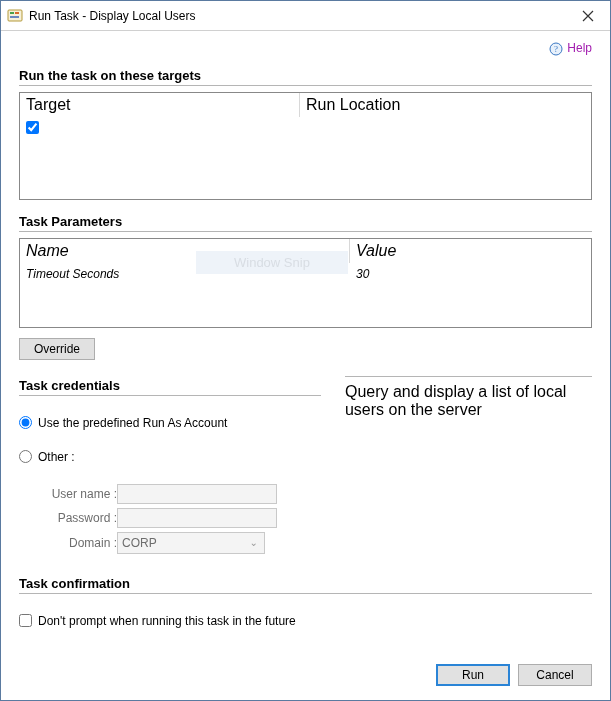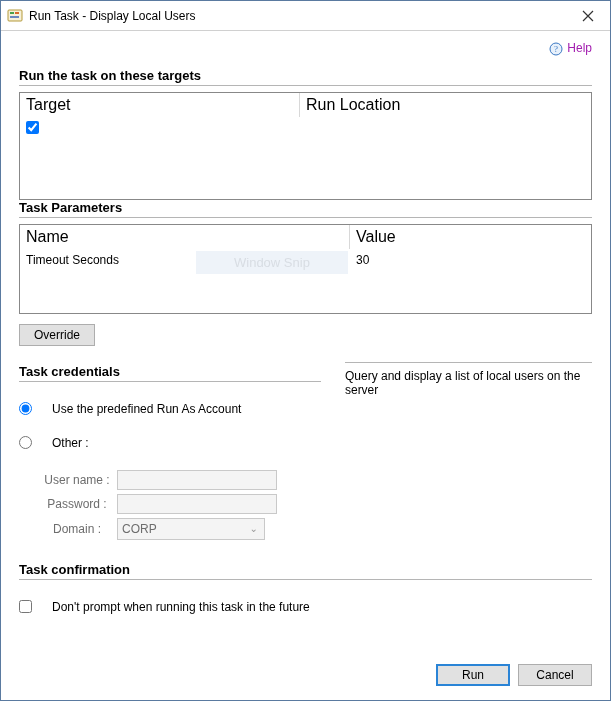--- a/index.html
+++ b/index.html
@@ -84,21 +84,21 @@
     font-size:16px;
   }
   .lb-row {
     display:flex;
   }
   .lb-cell {
     padding:3px 6px;
     font-size:12px;
   }
   .targets-box { height:108px; }
-  .params-box { height:90px; }
+  .params-box { height:90px;font-style:italic; }
   .check {
     width:13px; height:13px;
   }
   .ghost-tag {
     position:absolute;
     left:195px;
     top:220px;
     color:#d8dde3;
     background:#eef3f9;
     padding:4px 38px;
@@ -120,33 +120,33 @@
   .override-row { margin:10px 0 14px 0;}
   .two-col {
     display:flex;
     gap:24px;
   }
   .col-left { flex:1 1 55%; }
   .col-right { flex:1 1 45%; }
   .radio-row, .chk-row {
     display:flex;
     align-items:center;
-    gap:20px;
+    gap:6px;
     margin:20px 0;
     font-size:12px;
   }
   .field-row {
     display:flex;
     align-items:center;
     margin:4px 0 4px 18px;
     color:#6d6d6d;
   }
   .field-row label {
     width:80px;
-    text-align:center;
+    text-align:right;
     font-size:12px;
   }
   .field-row input[type=text], .field-row input[type=password] {
     width:160px;
     height:20px;
     border:1px solid #c9c9c9;
     background:#f4f4f4;
     font-family:inherit;
     font-size:12px;
     padding:0 4px;
@@ -160,21 +160,21 @@
     color:#6d6d6d;
     position:relative;
     font-size:12px;
   }
   .combo .caret {
     position:absolute; right:6px; top:4px;
     color:#9a9a9a;
     font-size:10px;
   }
   .desc-text {
-    font-size:12px;
+    font-size:16px;
     margin-top:2px;
   }
   .footer {
     position:absolute;
     right:18px;
     bottom:14px;
     display:flex;
     gap:8px;
   }
   .footer .btn { width:74px; text-align:center; padding:3px 0;margin-top:40px;}
@@ -223,21 +223,21 @@
       <div class="lb-cell" style="width:280px">
         <input type="checkbox" class="check" checked="" style="">
         <span></span>
       </div>
       <div class="lb-cell" style="flex:1"></div>
     </div>
   </div>
 
   <div class="ghost-tag">Window Snip</div>
 
-  <div class="section-head" style="margin-top:0">Task Parameters</div>
+  <div class="section-head" style="margin-top:14px">Task Parameters</div>
   <hr class="hr">
   <div class="listbox params-box">
     <div class="lb-header">
       <div class="lb-col" style="width:330px">Name</div>
       <div class="lb-col" style="flex:1;border-right:none">Value</div>
     </div>
     <div class="lb-row">
       <div class="lb-cell" style="width:330px">Timeout Seconds</div>
       <div class="lb-cell" style="flex:1">30</div>
     </div>

